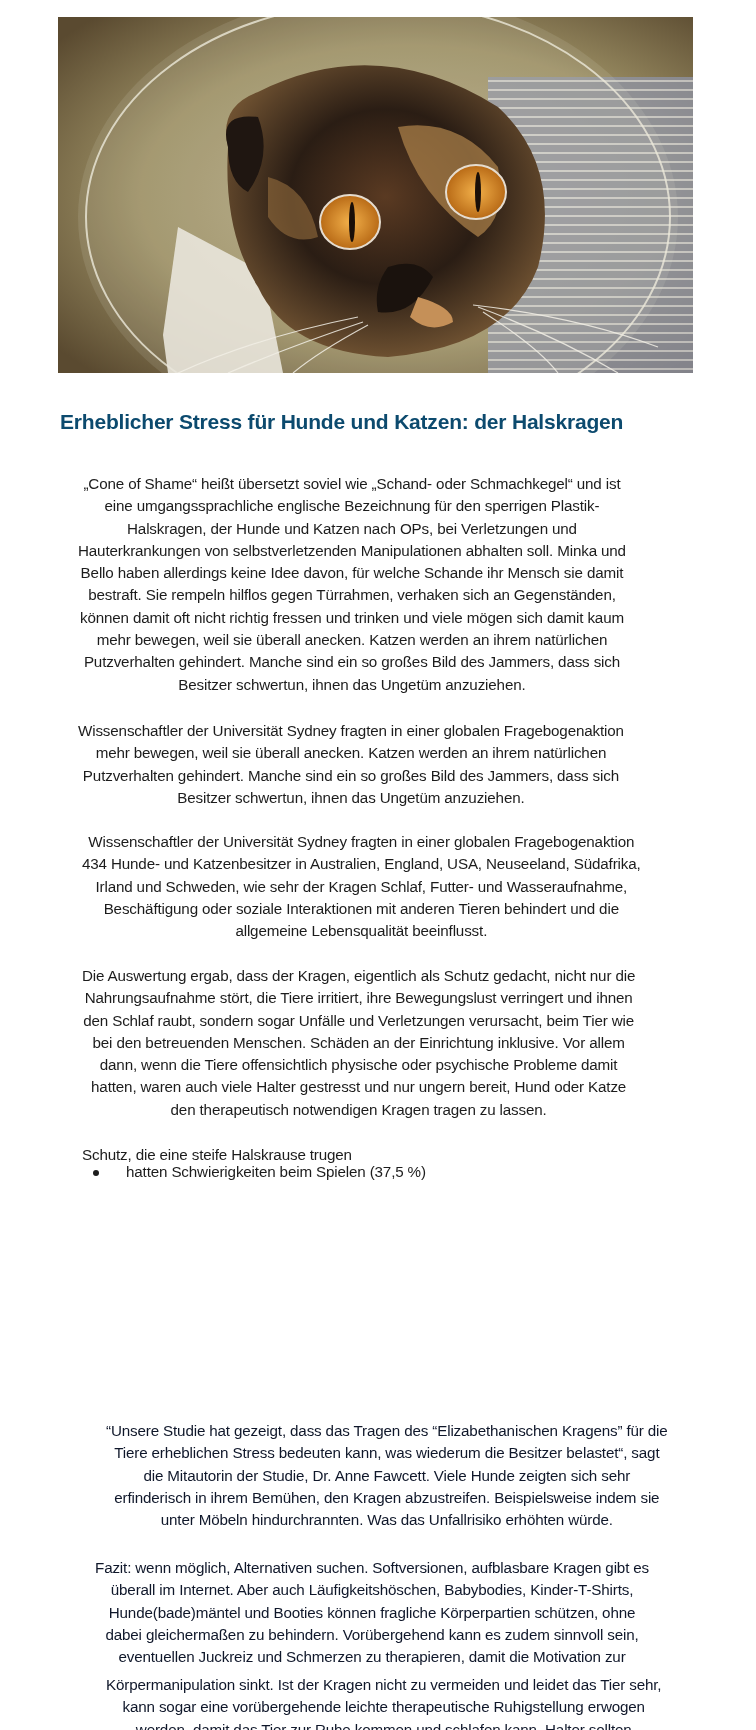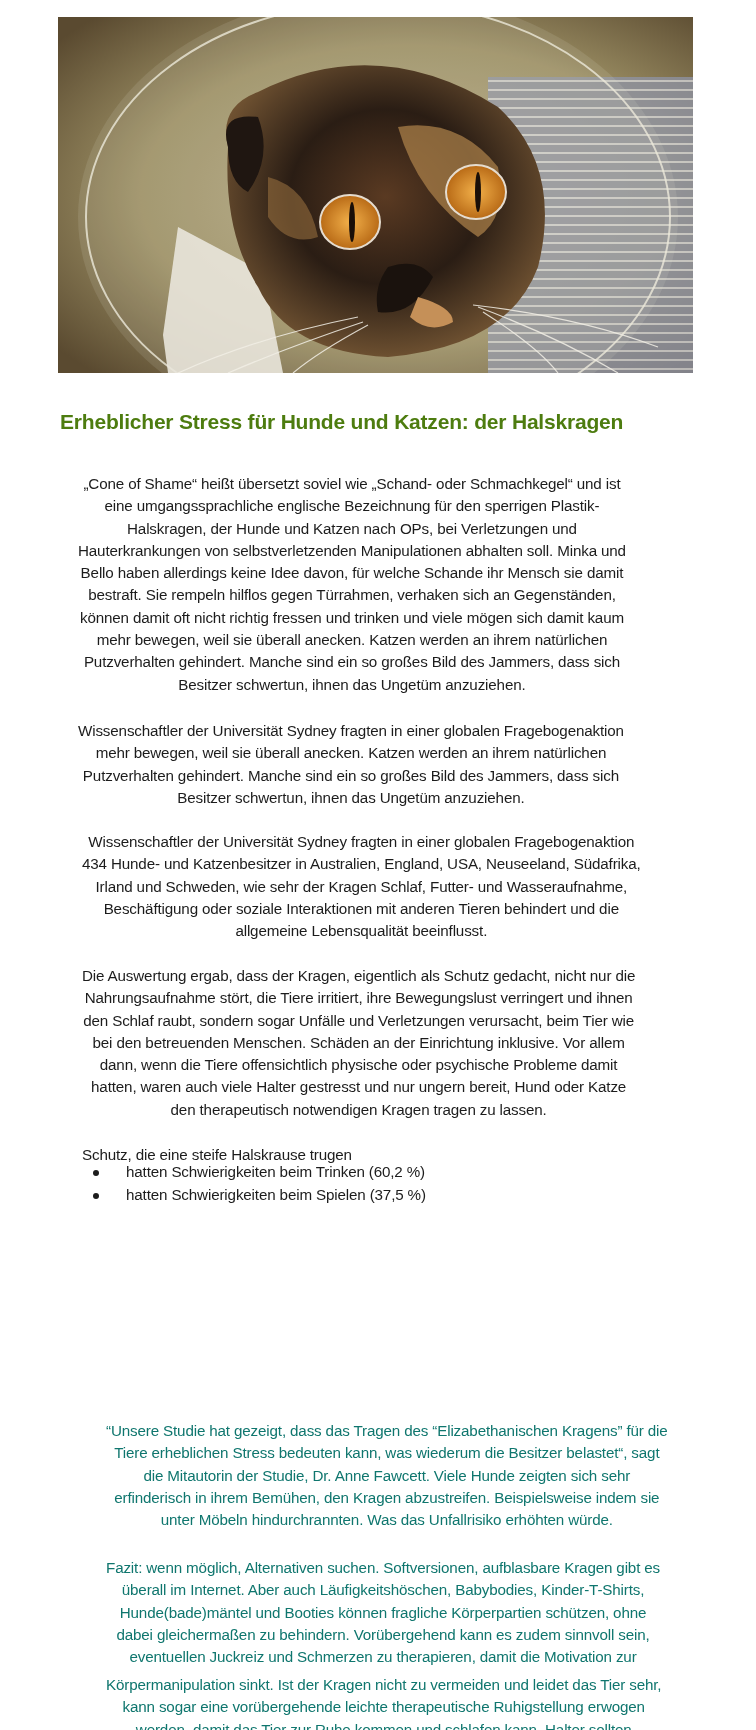--- a/index.html
+++ b/index.html
@@ -2,24 +2,24 @@
 <html><head>
 <meta charset="utf-8">
 <style>
   html, body { margin:0; padding:0; background:#ffffff; }
   body { width:756px; height:1730px; position:relative; overflow:hidden;
          font-family:"Liberation Sans", sans-serif; color:#1c1c1c; }
   .photo { position:absolute; left:58px; top:17px; width:635px; height:356px; overflow:hidden;
            background: radial-gradient(ellipse at 35% 40%, #cbbf94 0%, #a89a6a 45%, #6e6240 100%); }
   .photo svg { display:block; width:100%; height:100%; }
   h1 { position:absolute; left:60px; top:410px; margin:0; font-size:21px; font-weight:bold;
-       color:#4d7c0f; letter-spacing:-0.2px; white-space:nowrap; }
+       color:#0c4a6e; letter-spacing:-0.2px; white-space:nowrap; }
   .p { position:absolute; margin:18px; font-size:15.2px; line-height:22.3px; letter-spacing:-0.15px;
        white-space:pre-line;text-align:center; }
-  .gray { color:#0f766e; }
+  .gray { color:#0f172a; }
   ul.bullets { position:absolute; left:60px; top:1161px; margin:0; padding:0; list-style:none;
        font-size:15.2px; line-height:22.3px; letter-spacing:-0.15px; width:650px; }
   ul.bullets li { position:relative; padding-left:66px; white-space:pre-line; margin-bottom:1px; }
   ul.bullets li .dot { position:absolute; left:33px; top:9px; width:6px; height:6px; border-radius:50%; background:#1c1c1c; }
 </style>
 </head>
 <body>
 
 <div class="photo" title="Schildpatt-Katze mit transparentem Halskragen (Cone of Shame)">
   <svg viewBox="0 0 635 356" preserveAspectRatio="none">
@@ -93,29 +93,28 @@
 <p class="p" style="left:64px; top:947px;">Die Auswertung ergab, dass der Kragen, eigentlich als Schutz gedacht, nicht nur die
 Nahrungsaufnahme stört, die Tiere irritiert, ihre Bewegungslust verringert und ihnen
 den Schlaf raubt,  sondern sogar Unfälle und Verletzungen verursacht, beim Tier wie
 bei den betreuenden Menschen. Schäden an der Einrichtung inklusive. Vor allem
 dann, wenn die Tiere offensichtlich physische oder psychische Probleme damit
 hatten, waren auch viele Halter gestresst und nur ungern bereit, Hund oder Katze
 den therapeutisch notwendigen Kragen tragen zu lassen.</p>
 <p class="p" style="left:64px; top:1126px;">Schutz, die eine steife Halskrause trugen</p>
 
 <ul class="bullets">
-  <li><span class="dot"></span><span>hatten Schwierigkeiten beim Trinken (60,2 %)</span></li>
   <li><span class="dot"></span><span>hatten Schwierigkeiten beim Spielen (37,5 %)</span></li>
 </ul>
 
 <p class="p gray" style="left:88px; top:1402px;">“Unsere Studie hat gezeigt, dass das Tragen des “Elizabethanischen Kragens” für die
 Tiere erheblichen Stress bedeuten kann, was wiederum die Besitzer belastet“, sagt
 die Mitautorin der Studie, Dr. Anne Fawcett. Viele Hunde zeigten sich sehr
 erfinderisch in ihrem Bemühen, den Kragen abzustreifen. Beispielsweise indem sie
 unter Möbeln hindurchrannten. Was das Unfallrisiko erhöhten würde.</p>
-<p class="p gray" style="left:88px; top:1539px;">Fazit: wenn möglich, Alternativen suchen. Softversionen, aufblasbare Kragen gibt es
+<p class="p gray" style="left:77px; top:1539px;">Fazit: wenn möglich, Alternativen suchen. Softversionen, aufblasbare Kragen gibt es
 überall im Internet. Aber auch Läufigkeitshöschen, Babybodies, Kinder-T-Shirts,
 Hunde(bade)mäntel und Booties können fragliche Körperpartien schützen, ohne
 dabei gleichermaßen zu behindern. Vorübergehend kann es zudem sinnvoll sein,
 eventuellen Juckreiz und Schmerzen zu therapieren, damit die Motivation zur</p>
 <p class="p gray" style="left:88px; top:1656px;">Körpermanipulation sinkt. Ist der Kragen nicht zu vermeiden und leidet das Tier sehr,
 kann sogar eine vorübergehende leichte therapeutische Ruhigstellung erwogen
 werden, damit das Tier zur Ruhe kommen und schlafen kann. Halter sollten</p>
 
 </body></html>

